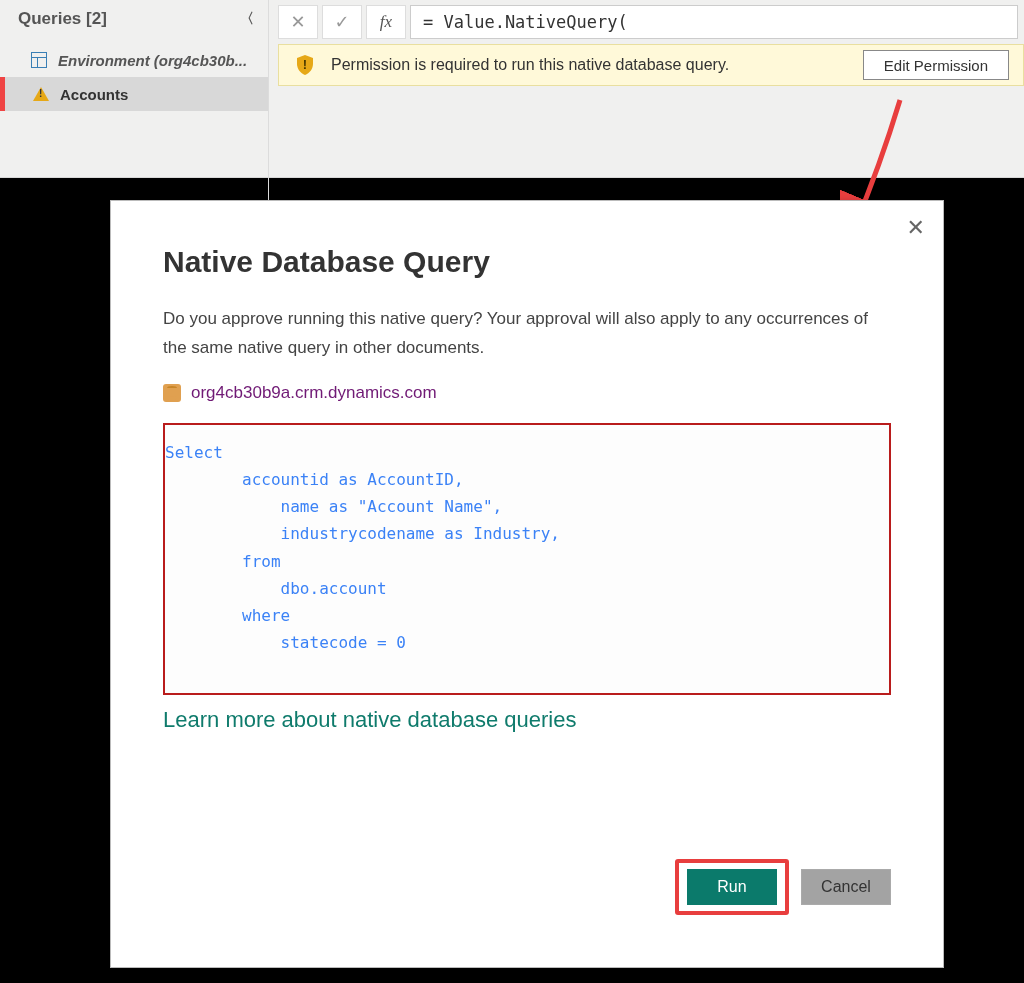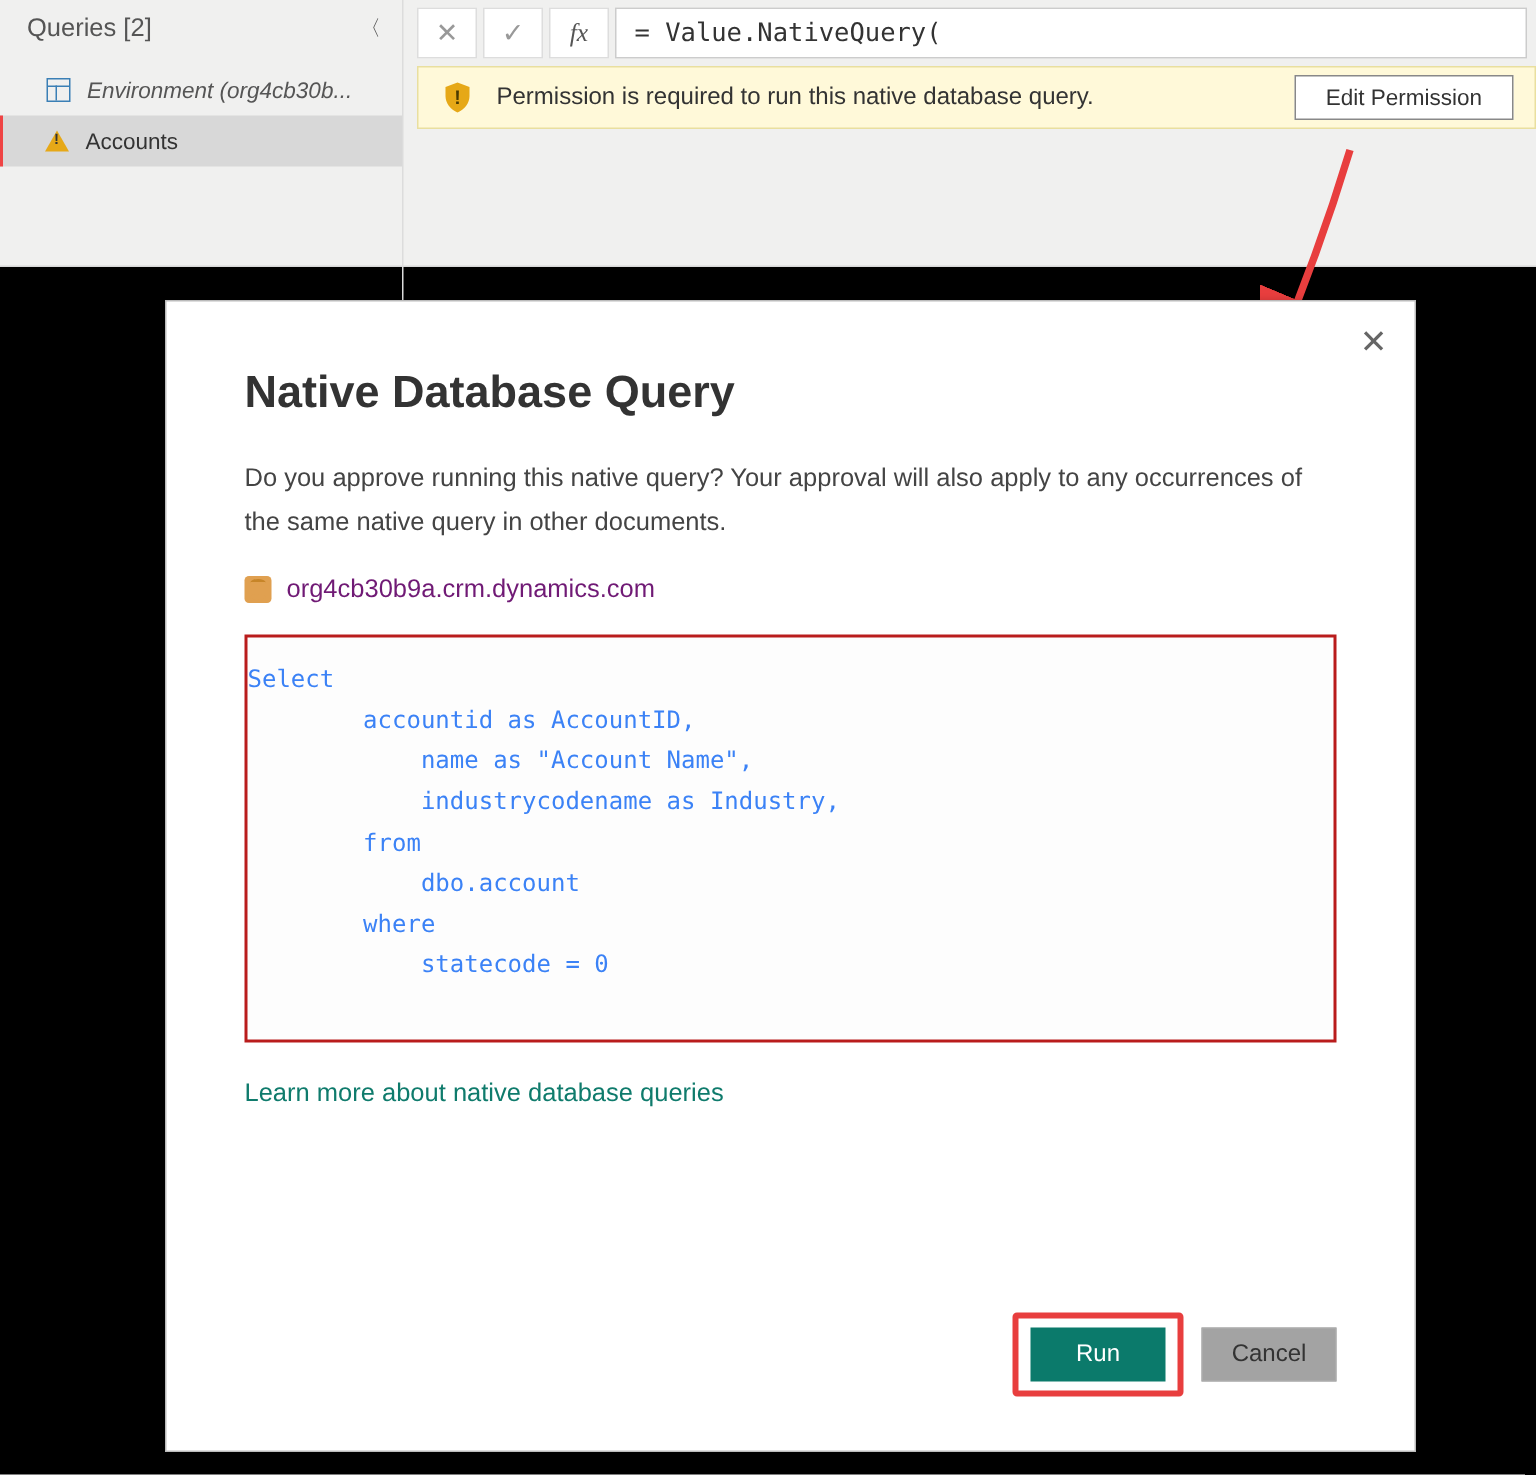--- a/index.html
+++ b/index.html
@@ -19,20 +19,21 @@
     width: 1024px;
     height: 178px;
     position: relative;
   }
   .queries-sidebar {
     position: absolute;
     left: 0; top: 0;
     width: 269px;
     height: 213px;
     border-right: 1px solid #dcdcdc;
+    font-weight: bold;
   }
   .queries-header {
     display: flex;
     align-items: center;
     justify-content: space-between;
     padding: 9px 14px 10px 18px;
     color: #555;
     font-size: 17px;
   }
   .queries-header .chev {
@@ -45,21 +46,21 @@
     align-items: center;
     height: 34px;
     padding-left: 30px;
     font-size: 15px;
     color: #333;
     cursor: pointer;
   }
   .query-item.italic { font-style: italic; color:#555; }
   .query-item.selected {
     background: #d8d8d8;
-    border-left: 2px solid #ef4444;
+    border-left: 5px solid #ef4444;
     padding-left: 27px;
   }
   .query-item .qicon {
     width: 18px; height: 18px;
     margin-right: 10px;
     display:flex; align-items:center; justify-content:center;
   }
   .table-ico {
     width:16px; height:16px; border:1px solid #3a7fb5;
     position:relative;
@@ -182,28 +183,28 @@
     font-family: Consolas, monospace;
     font-size:16px;
     color:#3b82f6;
     line-height:1.7;
     white-space:pre;
     overflow:auto;
   }
   .learn-link {
     display:inline-block;
     color:#0f7b6c;
-    font-size:17px;
-    margin-top:24px;
+    font-size:22px;
+    margin-top:12px;
     cursor:pointer;
   }
   .dlg-buttons {
     position:absolute;
     right:52px;
-    bottom:36px;
+    bottom:52px;
     display:flex;
     align-items:center;
   }
   .run-wrap {
     border:4px solid #e83e3e;
     padding:6px 8px;
     margin-right:12px;
     border-radius:3px;
   }
   .run-btn {

